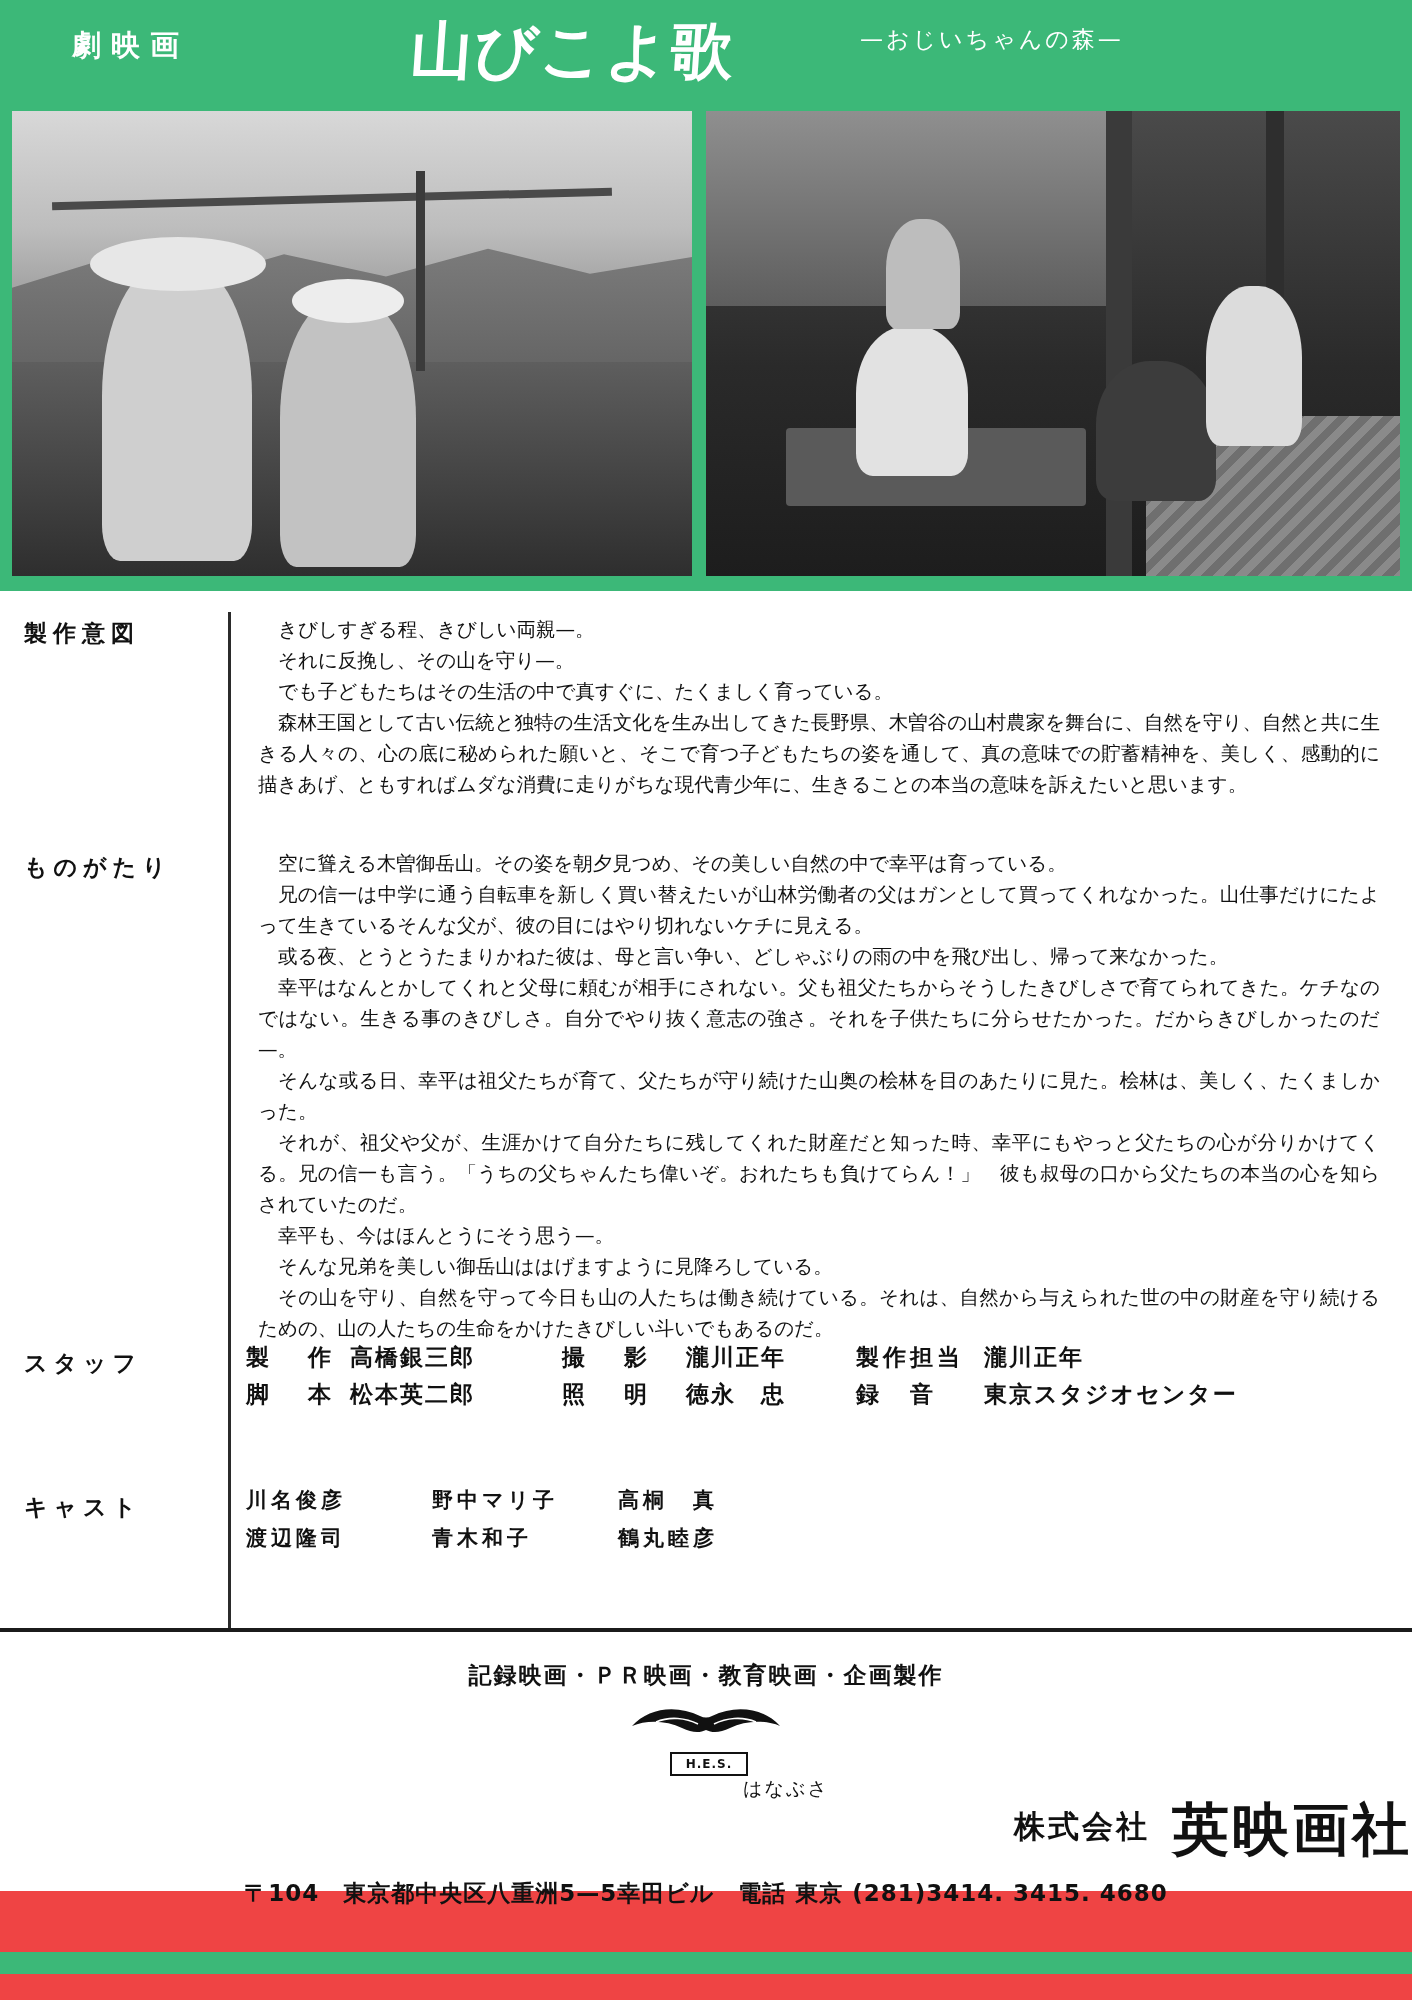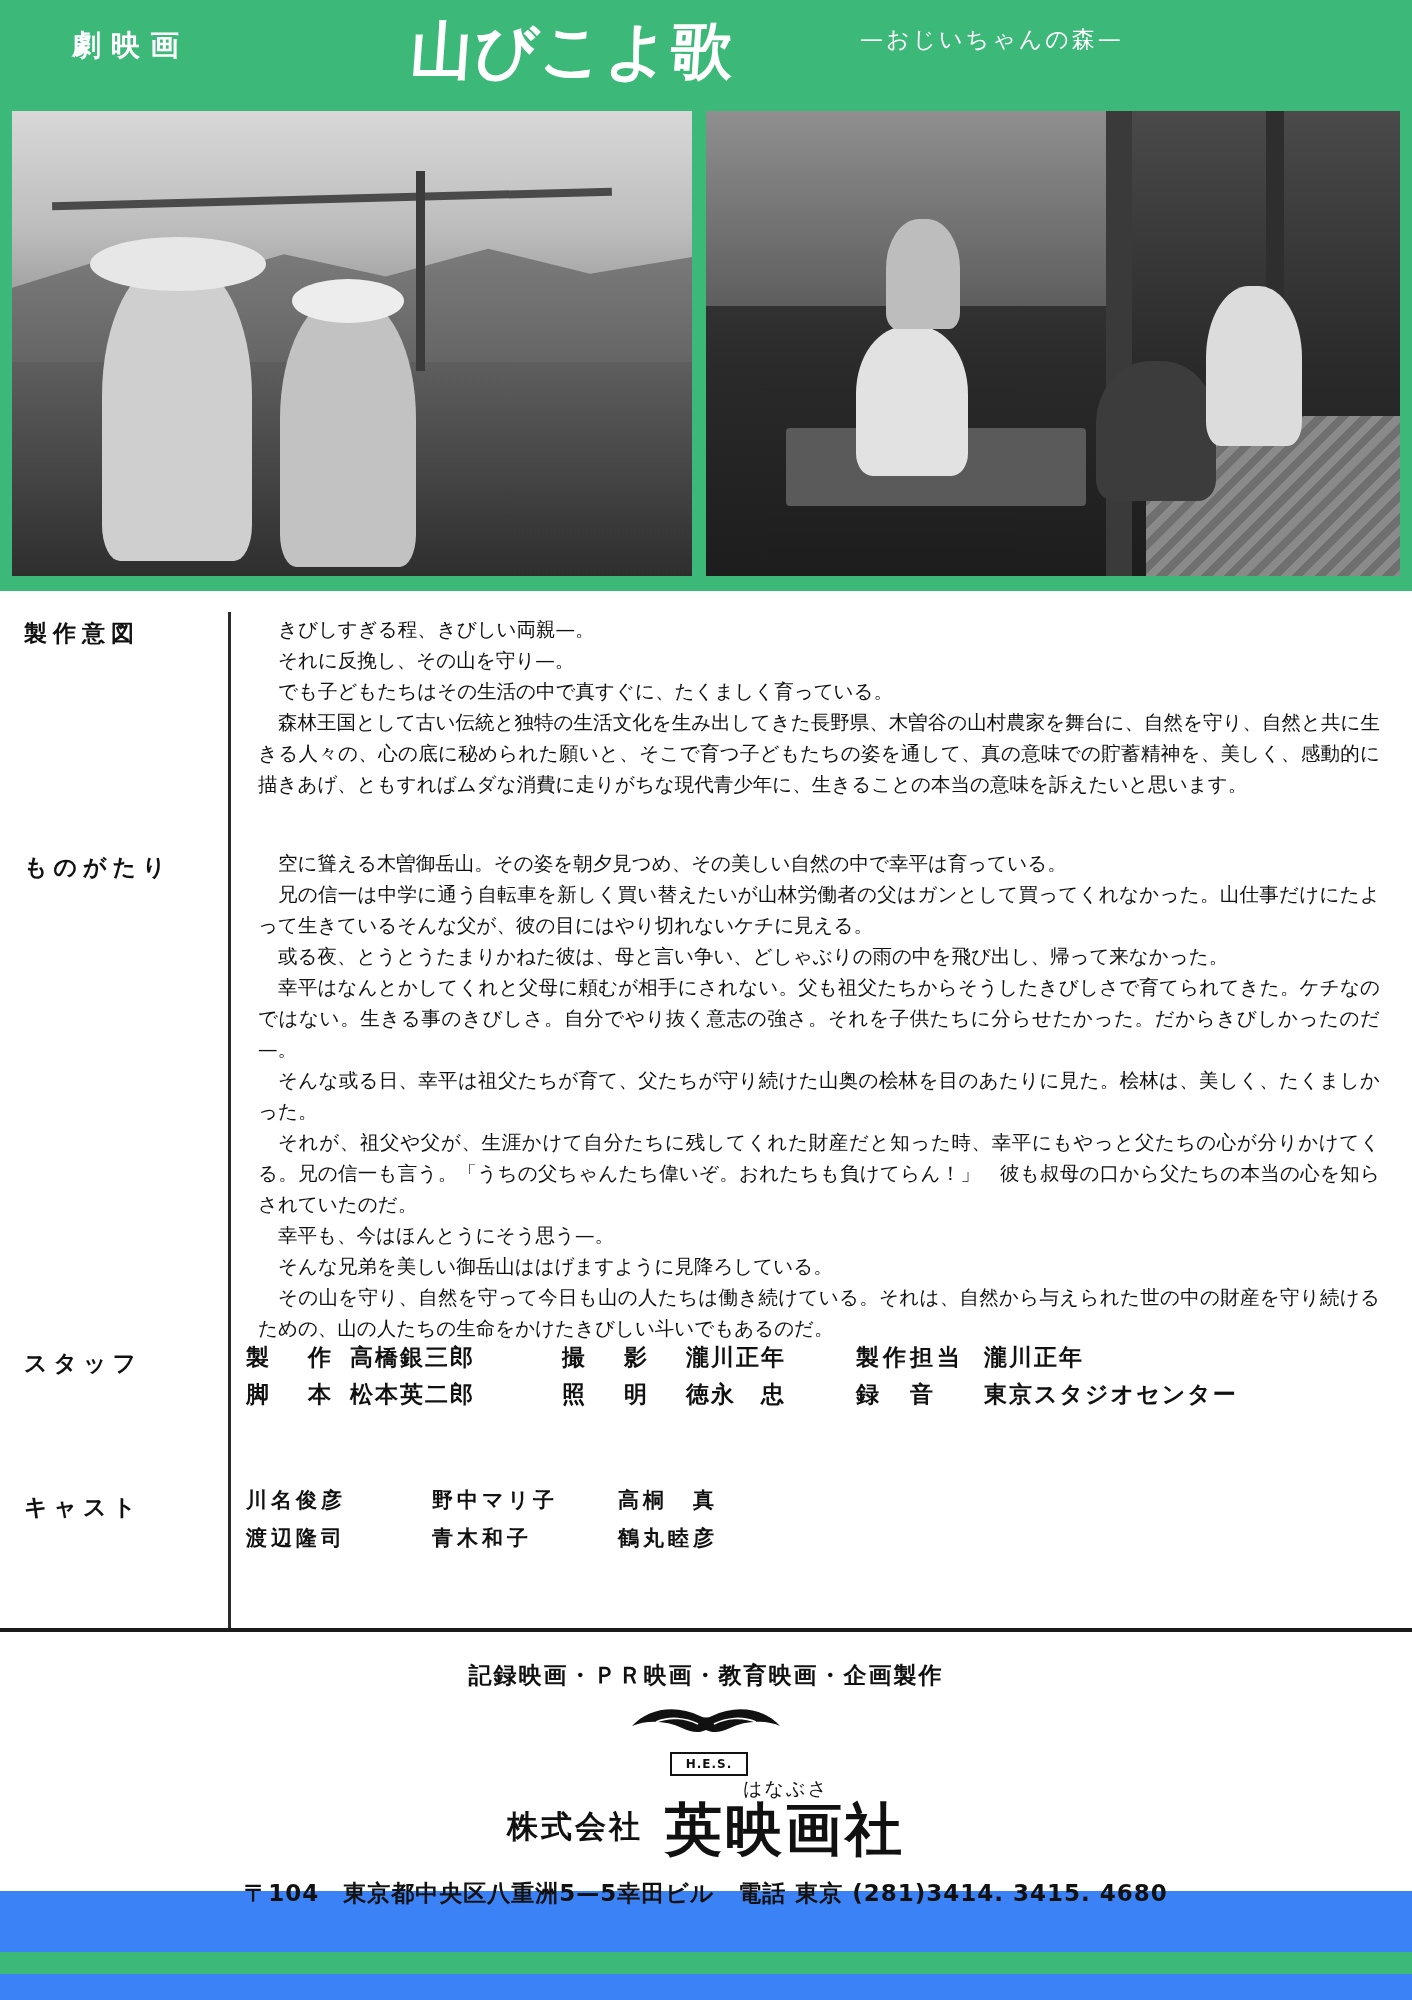--- a/index.html
+++ b/index.html
@@ -12,21 +12,21 @@
     height: 2000px;
     font-family: "DejaVu Sans", "Liberation Sans", sans-serif;
     color: #111;
     position: relative;
     overflow: hidden;
   }
   .page {
     width: 1412px;
     height: 2000px;
     position: relative;
-    background: #3b82f6;
+    background: #ef4444;
   }
 
   
   .header-band {
     position: absolute;
     left: 0; top: 0;
     width: 1412px;
     height: 103px;
     background: #3cb878;
   }
@@ -297,21 +297,21 @@
     text-align: center;
     line-height: 20px;
     letter-spacing: 1px;
     font-family: "DejaVu Sans", "Liberation Sans", sans-serif;
   }
   .company-line {
     position: absolute;
     left: 0;
     top: 1792px;
     width: 1412px;
-    text-align: center;
+    text-align: right;
   }
   .company-prefix {
     font-size: 31px;
     font-weight: bold;
     letter-spacing: 3px;
     vertical-align: 12px;
     font-family: "DejaVu Sans", "Liberation Sans", sans-serif;
   }
   .company-name {
     font-size: 57px;

